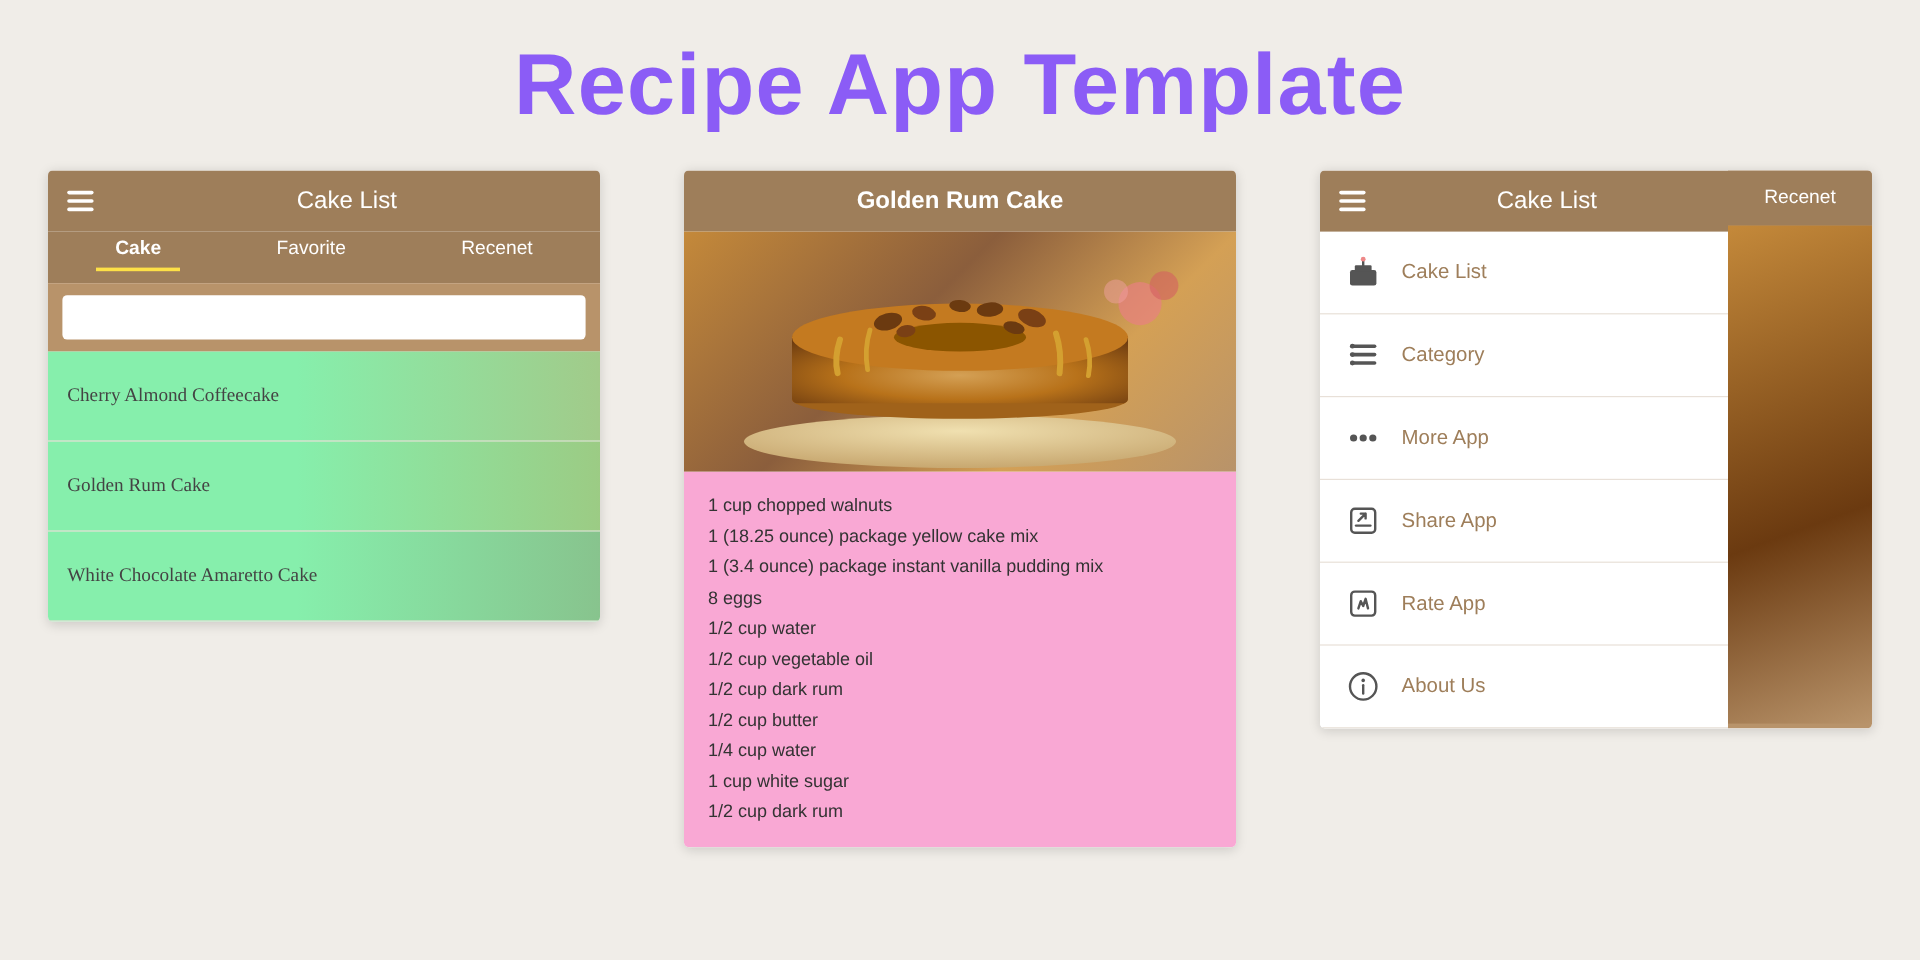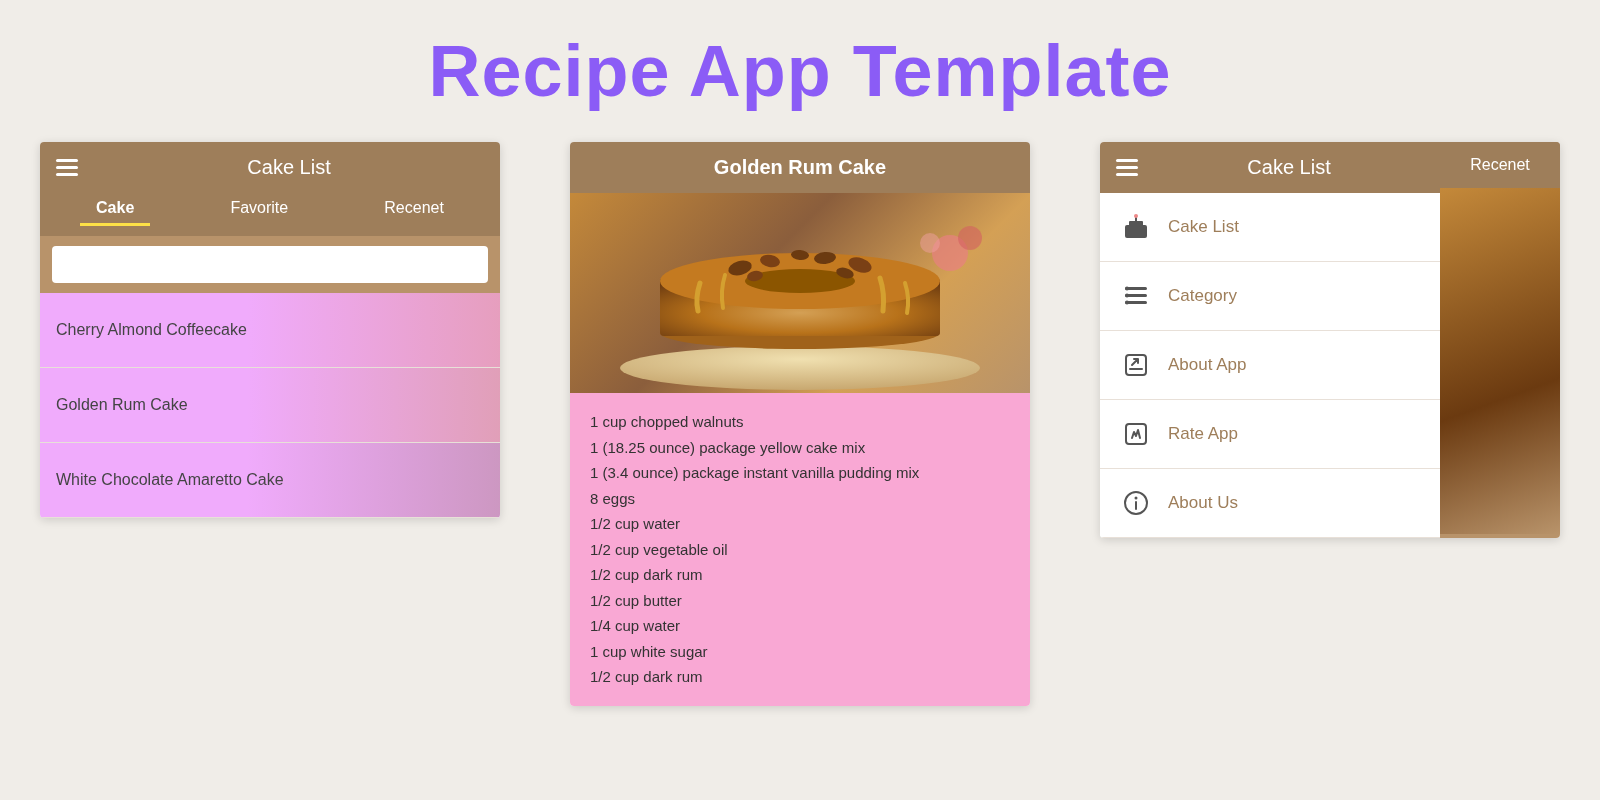--- a/index.html
+++ b/index.html
@@ -102,21 +102,22 @@
       background: #fff;
       border: none;
       border-radius: 4px;
       padding: 10px 14px;
       font-size: 15px;
       outline: none;
     }
 
     
     .recipe-list {
-      background: #f0abfc;
+      background: #86efac;
+      font-family: Liberation Serif, serif;
     }
     .recipe-item {
       display: flex;
       align-items: center;
       padding: 18px 16px;
       border-bottom: 1px solid #e8e0d8;
       cursor: pointer;
       position: relative;
       min-height: 75px;
     }
@@ -415,30 +416,40 @@
               <rect x="3" y="12" width="22" height="3" rx="1.5" fill="#555"></rect>
               <rect x="3" y="19" width="22" height="3" rx="1.5" fill="#555"></rect>
               <circle cx="5" cy="6.5" r="2" fill="#555"></circle>
               <circle cx="5" cy="13.5" r="2" fill="#555"></circle>
               <circle cx="5" cy="20.5" r="2" fill="#555"></circle>
             </svg>
           </div>
           <span class="menu-item-label">Category</span>
         </div>
 
+        <div class="drawer-menu-item">
+          <div class="menu-icon">
+            <svg width="28" height="28" viewBox="0 0 28 28" fill="none" xmlns="http://www.w3.org/2000/svg">
+              <circle cx="6" cy="14" r="3" fill="#555"></circle>
+              <circle cx="14" cy="14" r="3" fill="#555"></circle>
+              <circle cx="22" cy="14" r="3" fill="#555"></circle>
+            </svg>
+          </div>
+          <span class="menu-item-label">More App</span>
+        </div>
 
         <div class="drawer-menu-item">
           <div class="menu-icon">
             <svg width="28" height="28" viewBox="0 0 28 28" fill="none" xmlns="http://www.w3.org/2000/svg">
               <rect x="4" y="4" width="20" height="20" rx="3" stroke="#555" stroke-width="2" fill="none"></rect>
               <path d="M10 14 L16 8 M16 8 L16 12 M16 8 L12 8" stroke="#555" stroke-width="2" stroke-linecap="round" stroke-linejoin="round"></path>
               <path d="M8 18 L20 18" stroke="#555" stroke-width="2" stroke-linecap="round"></path>
             </svg>
           </div>
-          <span class="menu-item-label">About App</span>
+          <span class="menu-item-label">Share App</span>
         </div>
 
         <div class="drawer-menu-item">
           <div class="menu-icon">
             <svg width="28" height="28" viewBox="0 0 28 28" fill="none" xmlns="http://www.w3.org/2000/svg">
               <rect x="4" y="4" width="20" height="20" rx="3" stroke="#555" stroke-width="2" fill="none"></rect>
               <path d="M10 18 L12 12 L14 16 L16 10 L18 18" stroke="#555" stroke-width="2" stroke-linecap="round" stroke-linejoin="round" fill="none"></path>
             </svg>
           </div>
           <span class="menu-item-label">Rate App</span>

